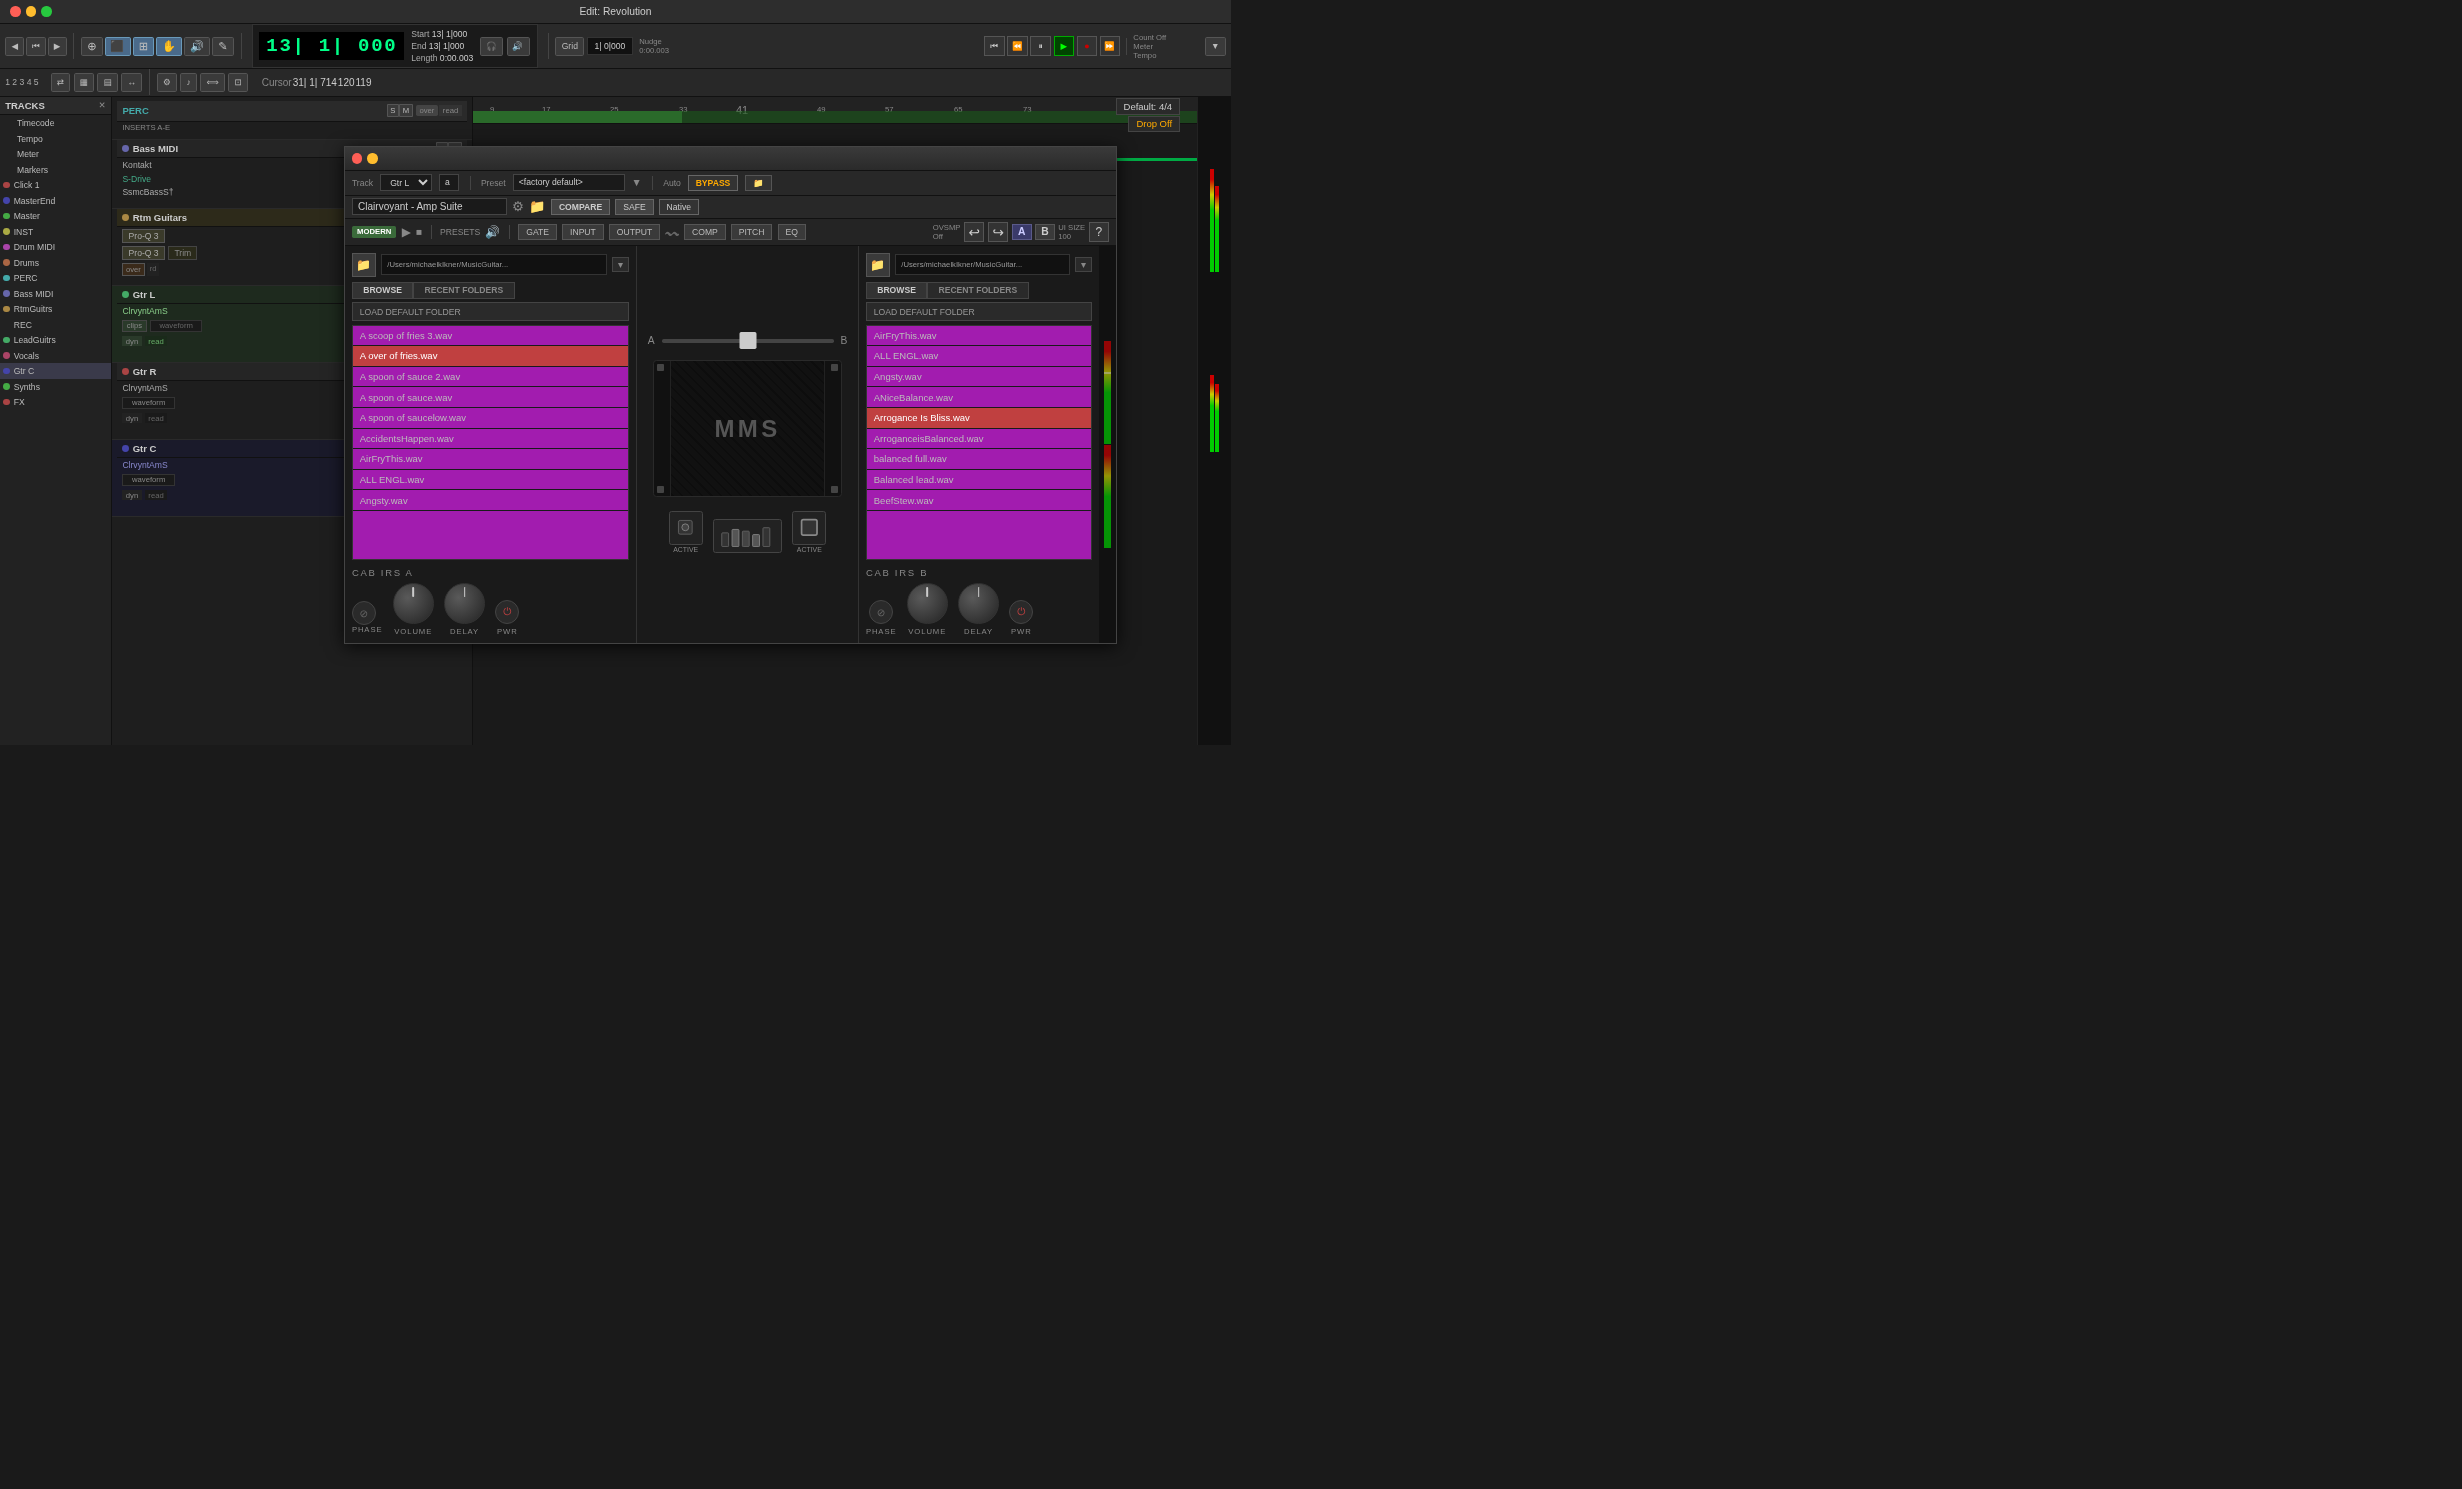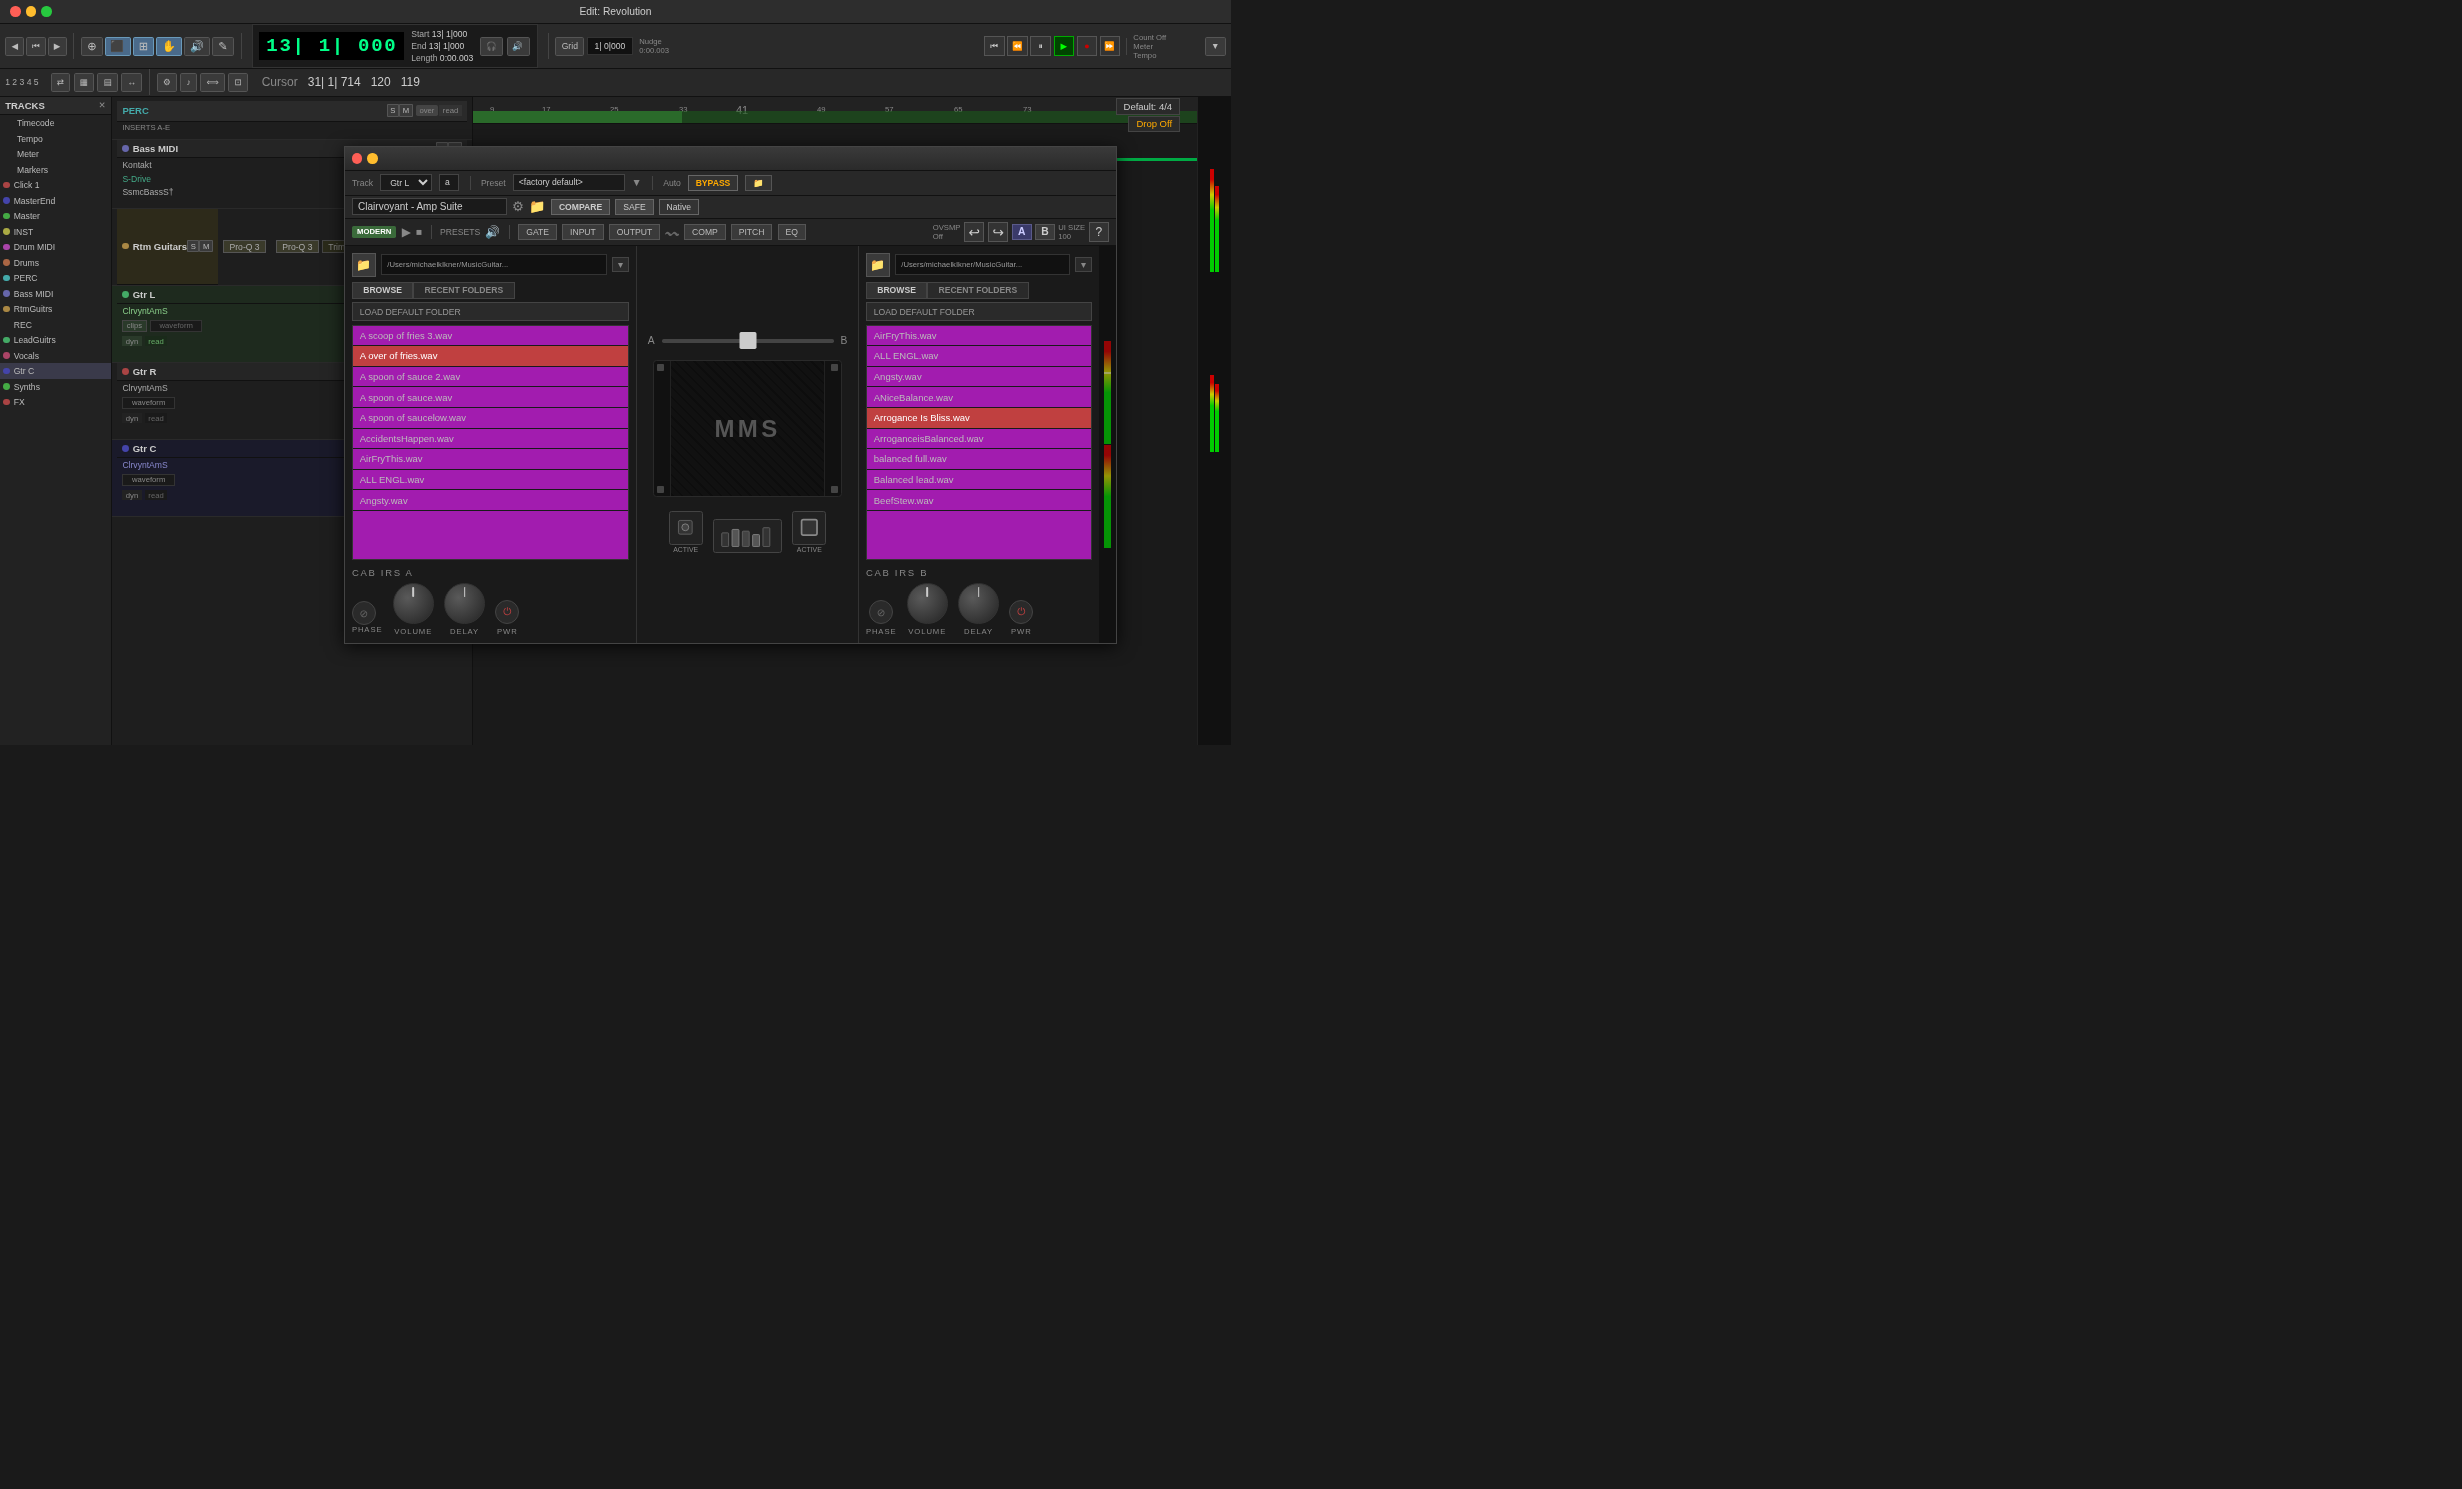--- a/index.html
+++ b/index.html
@@ -657,21 +657,21 @@
   <button class="toolbar-btn">⇄</button>
   <button class="toolbar-btn" style="font-size:8.6px">▦</button>
   <button class="toolbar-btn" style="font-size:8.6px">▤</button>
   <button class="toolbar-btn">↔</button>
   <div class="toolbar-sep"></div>
   <button class="toolbar-btn" style="font-size:8.6px">⚙</button>
   <button class="toolbar-btn">♪</button>
   <button class="toolbar-btn">⟺</button>
   <button class="toolbar-btn">⊡</button>
 
-  <div style="margin-left:10.3px;font-size:12px;color:#888;display:flex;gap:10px">
+  <div style="margin-left:10.3px;font-size:10px;color:#888;display:flex;gap:1px">
     <span>Cursor</span>
     <span style="color:#ccc">31| 1| 714</span>
     <span style="color:#ccc">120</span>
     <span style="color:#ccc">119</span>
   </div>
 </div>
 
 <div style="display:flex;height:calc(100vh - 120px);overflow:hidden">
 
   <div class="tracks-panel">
@@ -805,21 +805,21 @@
           <button class="small-btn">S</button>
           <button class="small-btn">M</button>
         </div>
         <div style="padding:1.7px 5.2px;font-size:8.6px;color:#aaa">Kontakt</div>
         <div style="padding:1.7px 5.2px;font-size:8.6px;color:#44aa88">S-Drive</div>
         <div style="padding:1.7px 5.2px;font-size:8.6px;color:#aaaaaa">SsmcBassS†</div>
       </div>
     </div>
 
     <div class="track-row" style="height:77px">
-      <div style="display:flex;flex-direction:row;width:100%;height:100%">
+      <div style="display:flex;flex-direction:column;width:100%;height:100%">
         <div style="display:flex;align-items:center;padding:2.6px 5.2px;background:#2d2a1a;border-bottom:0.9px solid #111">
           <div style="width:6.9px;height:6.9px;border-radius:50%;background:#aa8844;margin-right:3.4px"></div>
           <span style="color:#ccc;font-size:9.5px;font-weight:bold;flex:1">Rtm Guitars</span>
           <button class="small-btn">S</button>
           <button class="small-btn">M</button>
         </div>
         <div style="padding:1.7px 5.2px;display:flex;gap:3.4px;align-items:center">
           <span style="font-size:8.6px;color:#aaa;background:#3a3a2a;padding:0.9px 5.2px;border:0.9px solid #555">Pro-Q 3</span>
         </div>
         <div style="padding:1.7px 5.2px;display:flex;gap:3.4px;align-items:center">

